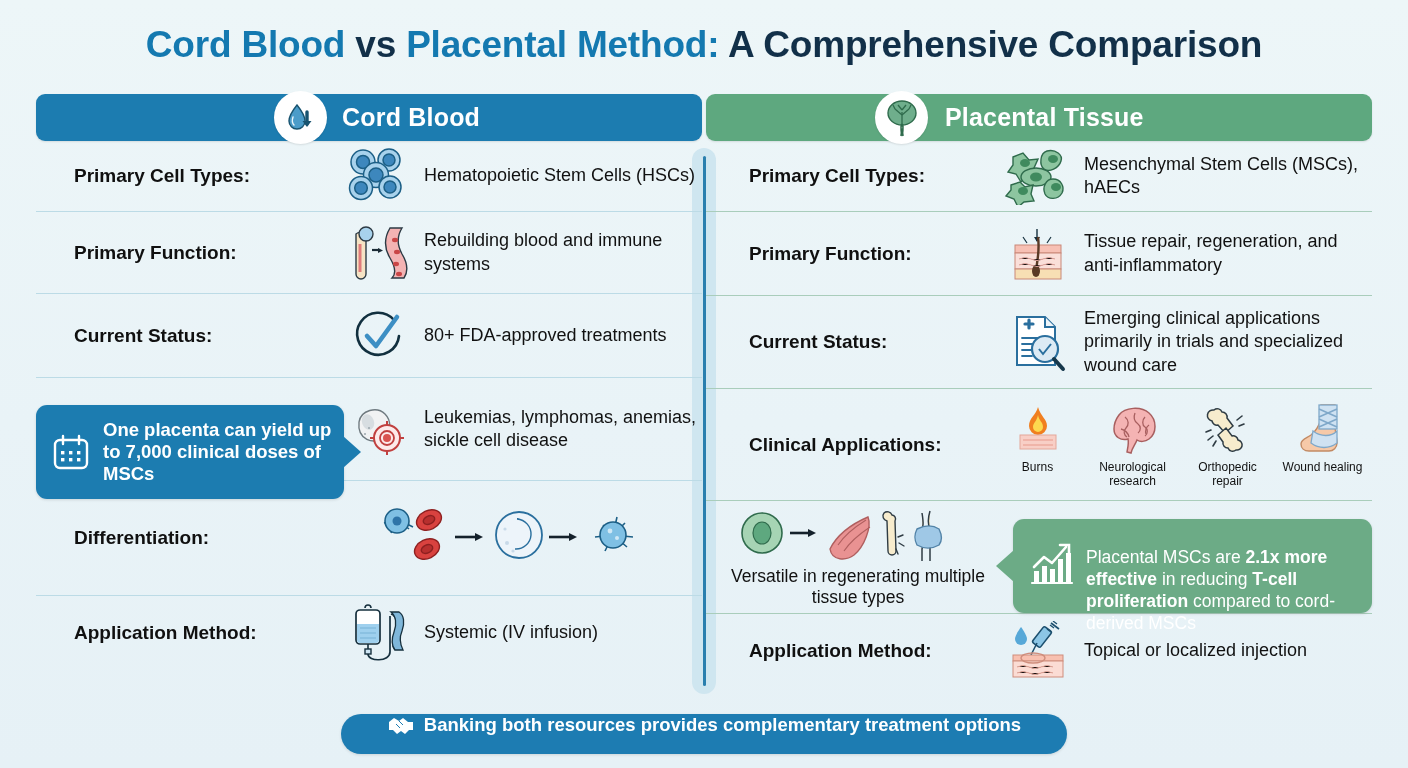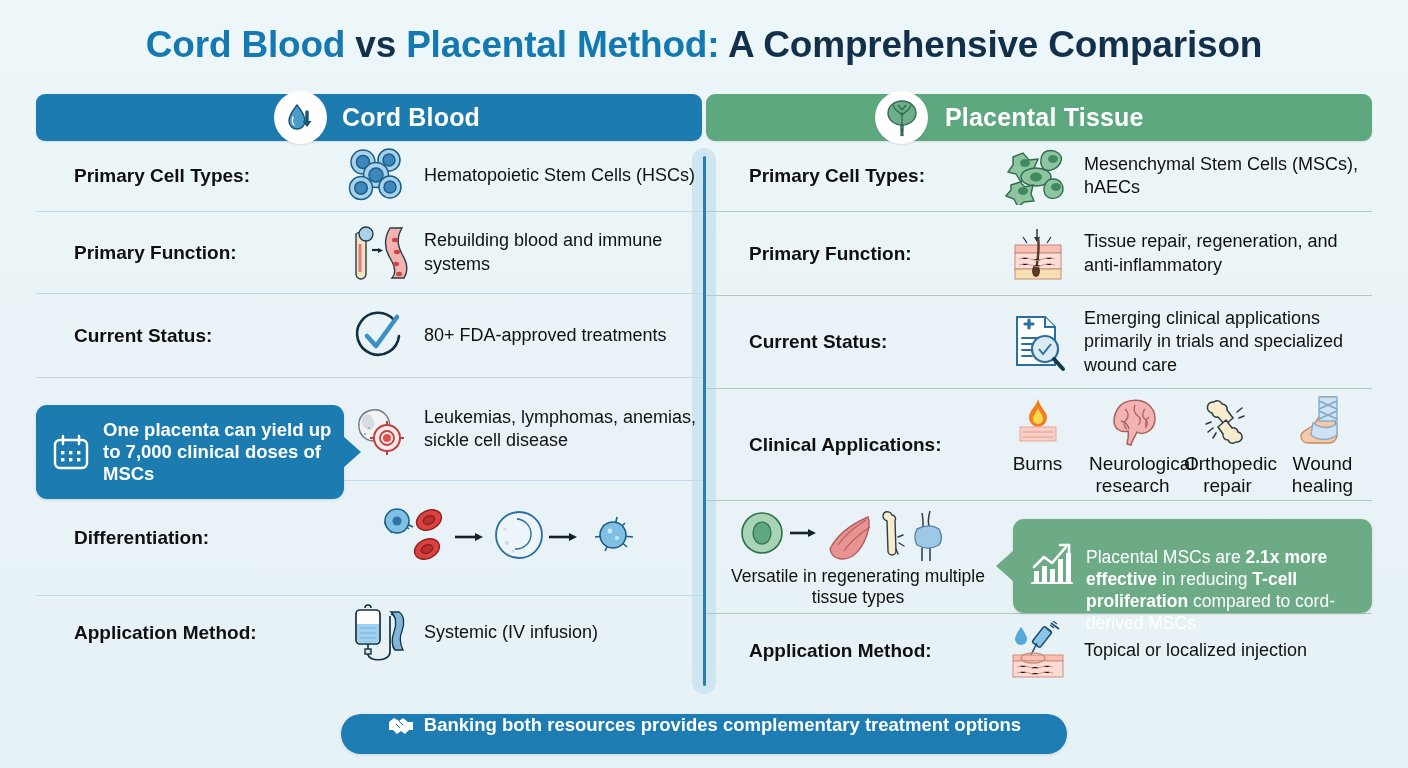--- a/index.html
+++ b/index.html
@@ -145,21 +145,21 @@
   }
   .callout-green .ctext{
     color:#ffffff;font-size:17.5px;line-height:1.27;margin-top:48px;
   }
   .callout-green .ctext b{font-weight:bold;}
 
   
   .apps{display:flex;align-items:flex-start;gap:8px;padding-left:2px;}
   .app{width:87px;text-align:center;}
   .app .glyph{height:58px;display:flex;align-items:center;justify-content:center;}
-  .app .cap{font-size:19px;line-height:1.12;color:#111;margin-top:2px;}
+  .app .cap{font-size:12px;line-height:1.12;color:#111;margin-top:2px;}
   .diff-cap{font-size:18px;color:#111;}
   .versa{display:flex;flex-direction:column;align-items:center;gap:1px;width:268px;}
   .versa .cap{font-size:17.5px;line-height:1.2;text-align:center;color:#111;}
 
   
   .footer{
     position:absolute;left:341px;top:714px;
     width:726px;height:40px;border-radius:20px;
     background:#1d7cb2;
     display:flex;align-items:flex-start;justify-content:center;gap:9px;

